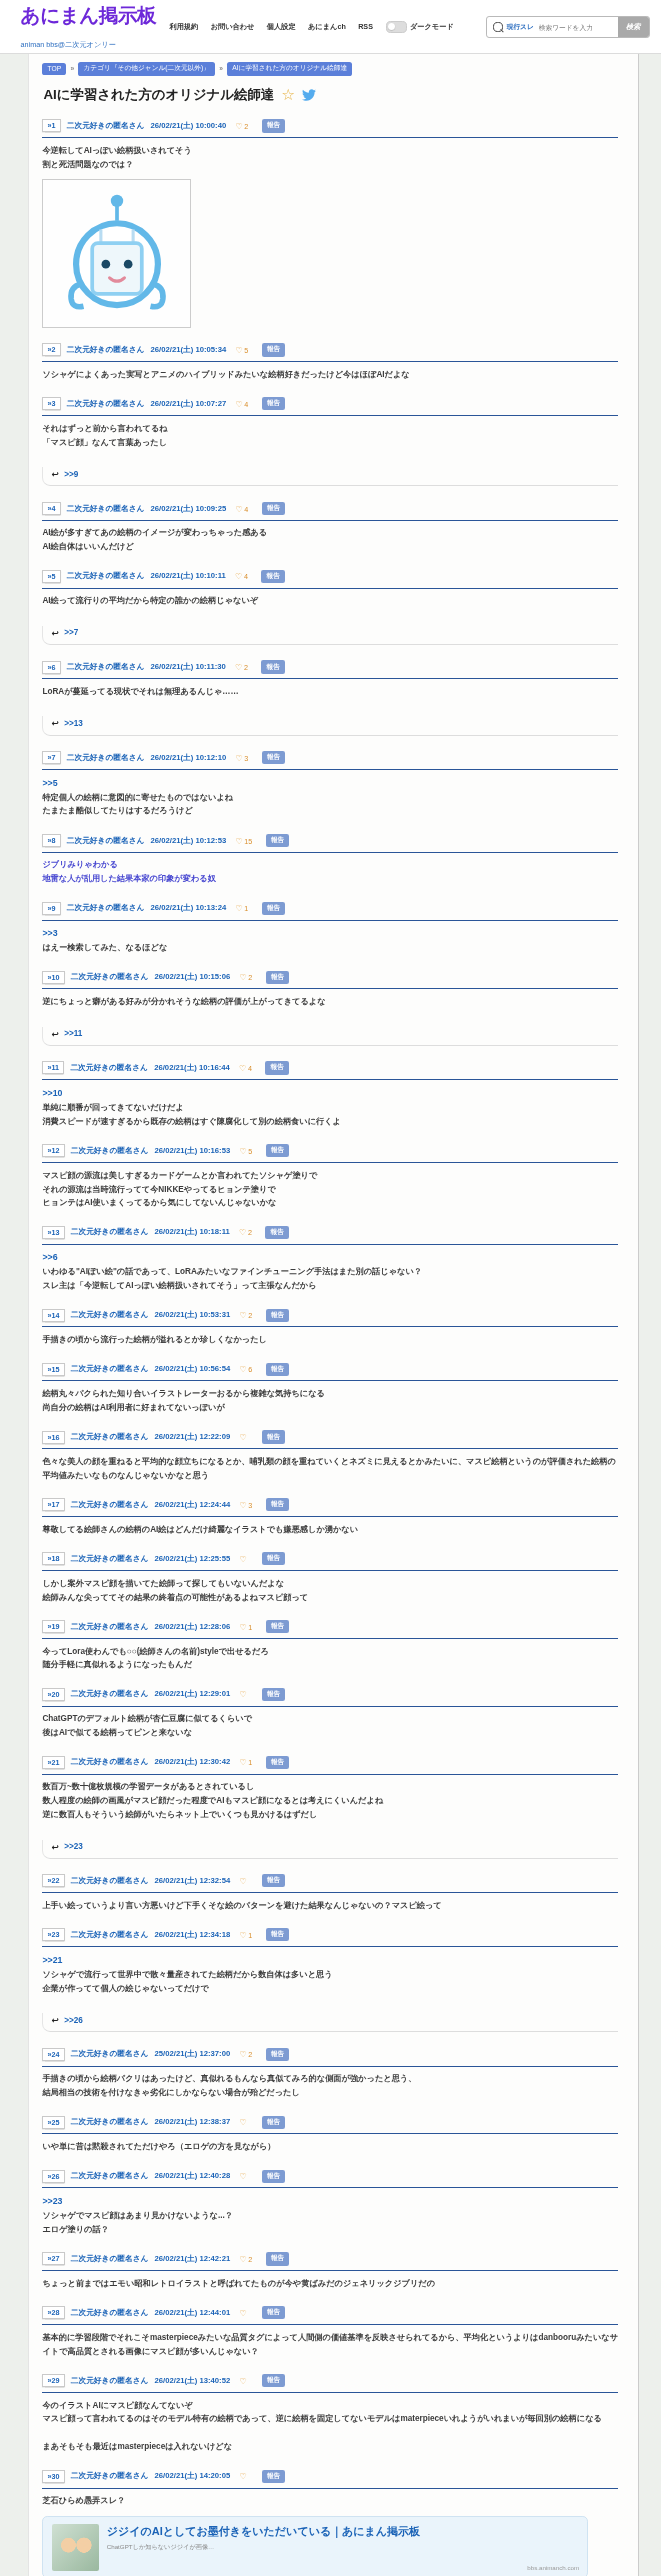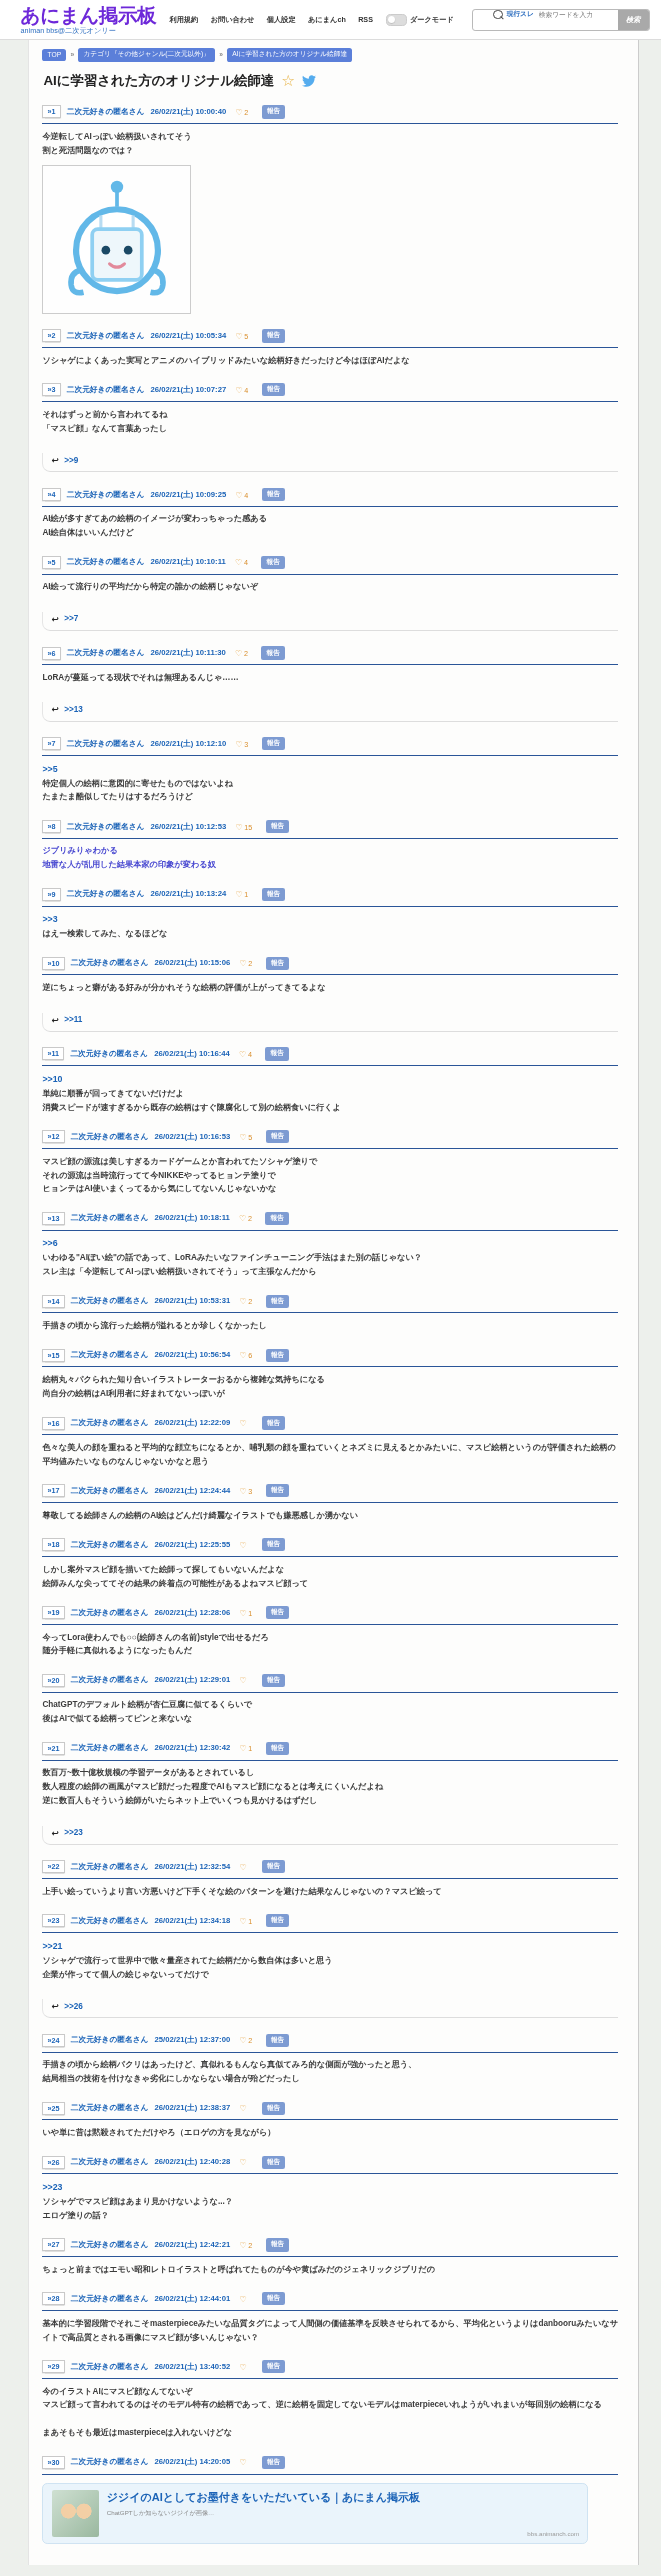--- a/index.html
+++ b/index.html
@@ -3,27 +3,27 @@
 <meta charset="utf-8">
 <style>
   html,body{margin:0;padding:0;}
   body{width:662px;background:#edf0ec;font-family:"Liberation Sans","DejaVu Sans",sans-serif;color:#333;}
   a{text-decoration:none;}
 
   
   .site-header{background:#fff;display:flex;align-items:center;gap:13.4px;padding:6.2px 12.4px 5.2px 20.6px;border-bottom:0.5px solid #dcdcdc;}
   .logo-block{line-height:1;}
   .logo-title{font-size:19.6px;font-weight:bold;color:#6d28d9;letter-spacing:-0.5px;}
-  .logo-sub{font-size:7.2px;color:#2e6fc0;margin-top:1px;}
+  .logo-sub{font-size:7.2px;color:#2e6fc0;margin-top:15px;}
   .top-nav{display:flex;gap:12.4px;font-size:7.2px;font-weight:600;color:#333;}
   .top-nav a{color:#333;}
   .dark-toggle-wrap{display:flex;align-items:center;gap:3.1px;font-size:7.2px;font-weight:600;}
   .toggle{width:18.5px;height:9.3px;border-radius:4.6px;background:#ddd;border:0.5px solid #ccc;position:relative;}
   .toggle .knob{position:absolute;left:0.5px;top:0.5px;width:7.2px;height:7.2px;border-radius:50%;background:#fff;box-shadow:0 0.5px 1px rgba(0,0,0,.25);}
-  .search-box{margin-left:auto;display:flex;align-items:flex-start;border:0.5px solid #b9b9b9;border-radius:3.1px;overflow:hidden;background:#fff;height:20.6px;padding-left:14px;}
+  .search-box{margin-left:auto;display:flex;align-items:center;border:0.5px solid #b9b9b9;border-radius:3.1px;overflow:hidden;background:#fff;height:20.6px;}
   .mag{width:7.2px;height:7.2px;border:1px solid #444;border-radius:50%;position:relative;margin:0 4.1px 0 6.2px;}
   .mag::after{content:"";position:absolute;width:3.6px;height:1px;background:#444;transform:rotate(45deg);left:5.7px;top:6.7px;}
   .search-scope{color:#2e6fc0;font-weight:bold;font-size:6.7px;margin-right:3.1px;white-space:nowrap;}
   .search-input{border:none;outline:none;font-size:6.7px;width:77px;color:#333;}
   .search-btn{background:#a9a9a9;color:#fff;border:none;font-size:7.2px;font-weight:bold;height:20.6px;padding:0 8.2px;font-style:italic;}
 
   
   .main{margin-left:28px;width:611px;box-sizing:border-box;background:#fdfdfc;border-right:0.5px solid #ccc;border-left:0.5px solid #e4e4e4;padding:8.2px 19.6px 20.6px 13.4px;}
 
   .crumbs{display:flex;align-items:center;gap:4.1px;flex-wrap:wrap;font-size:6.7px;}
@@ -702,20 +702,23 @@
       <span class="pno">»30</span>
       <a href="#" class="pname">二次元好きの匿名さん</a>
       <span class="pdate">26/02/21(土) 14:20:05</span>
       <span class="likes">
             <span class="heart">♡</span>
             <span class="cnt"></span>
           </span>
       <button class="report">報告</button>
     </div>
     <hr>
+    <div class="post-body">
+          <div>芝石ひらめ愚弄スレ？</div>
+        </div>
 
     <div class="link-card">
       <div class="lc-thumb"></div>
       <div class="lc-body">
         <div class="lc-title">ジジイのAIとしてお墨付きをいただいている｜あにまん掲示板</div>
         <div class="lc-desc">ChatGPTしか知らないジジイが画像…</div>
         <div class="lc-domain">bbs.animanch.com</div>
       </div>
     </div>
 

